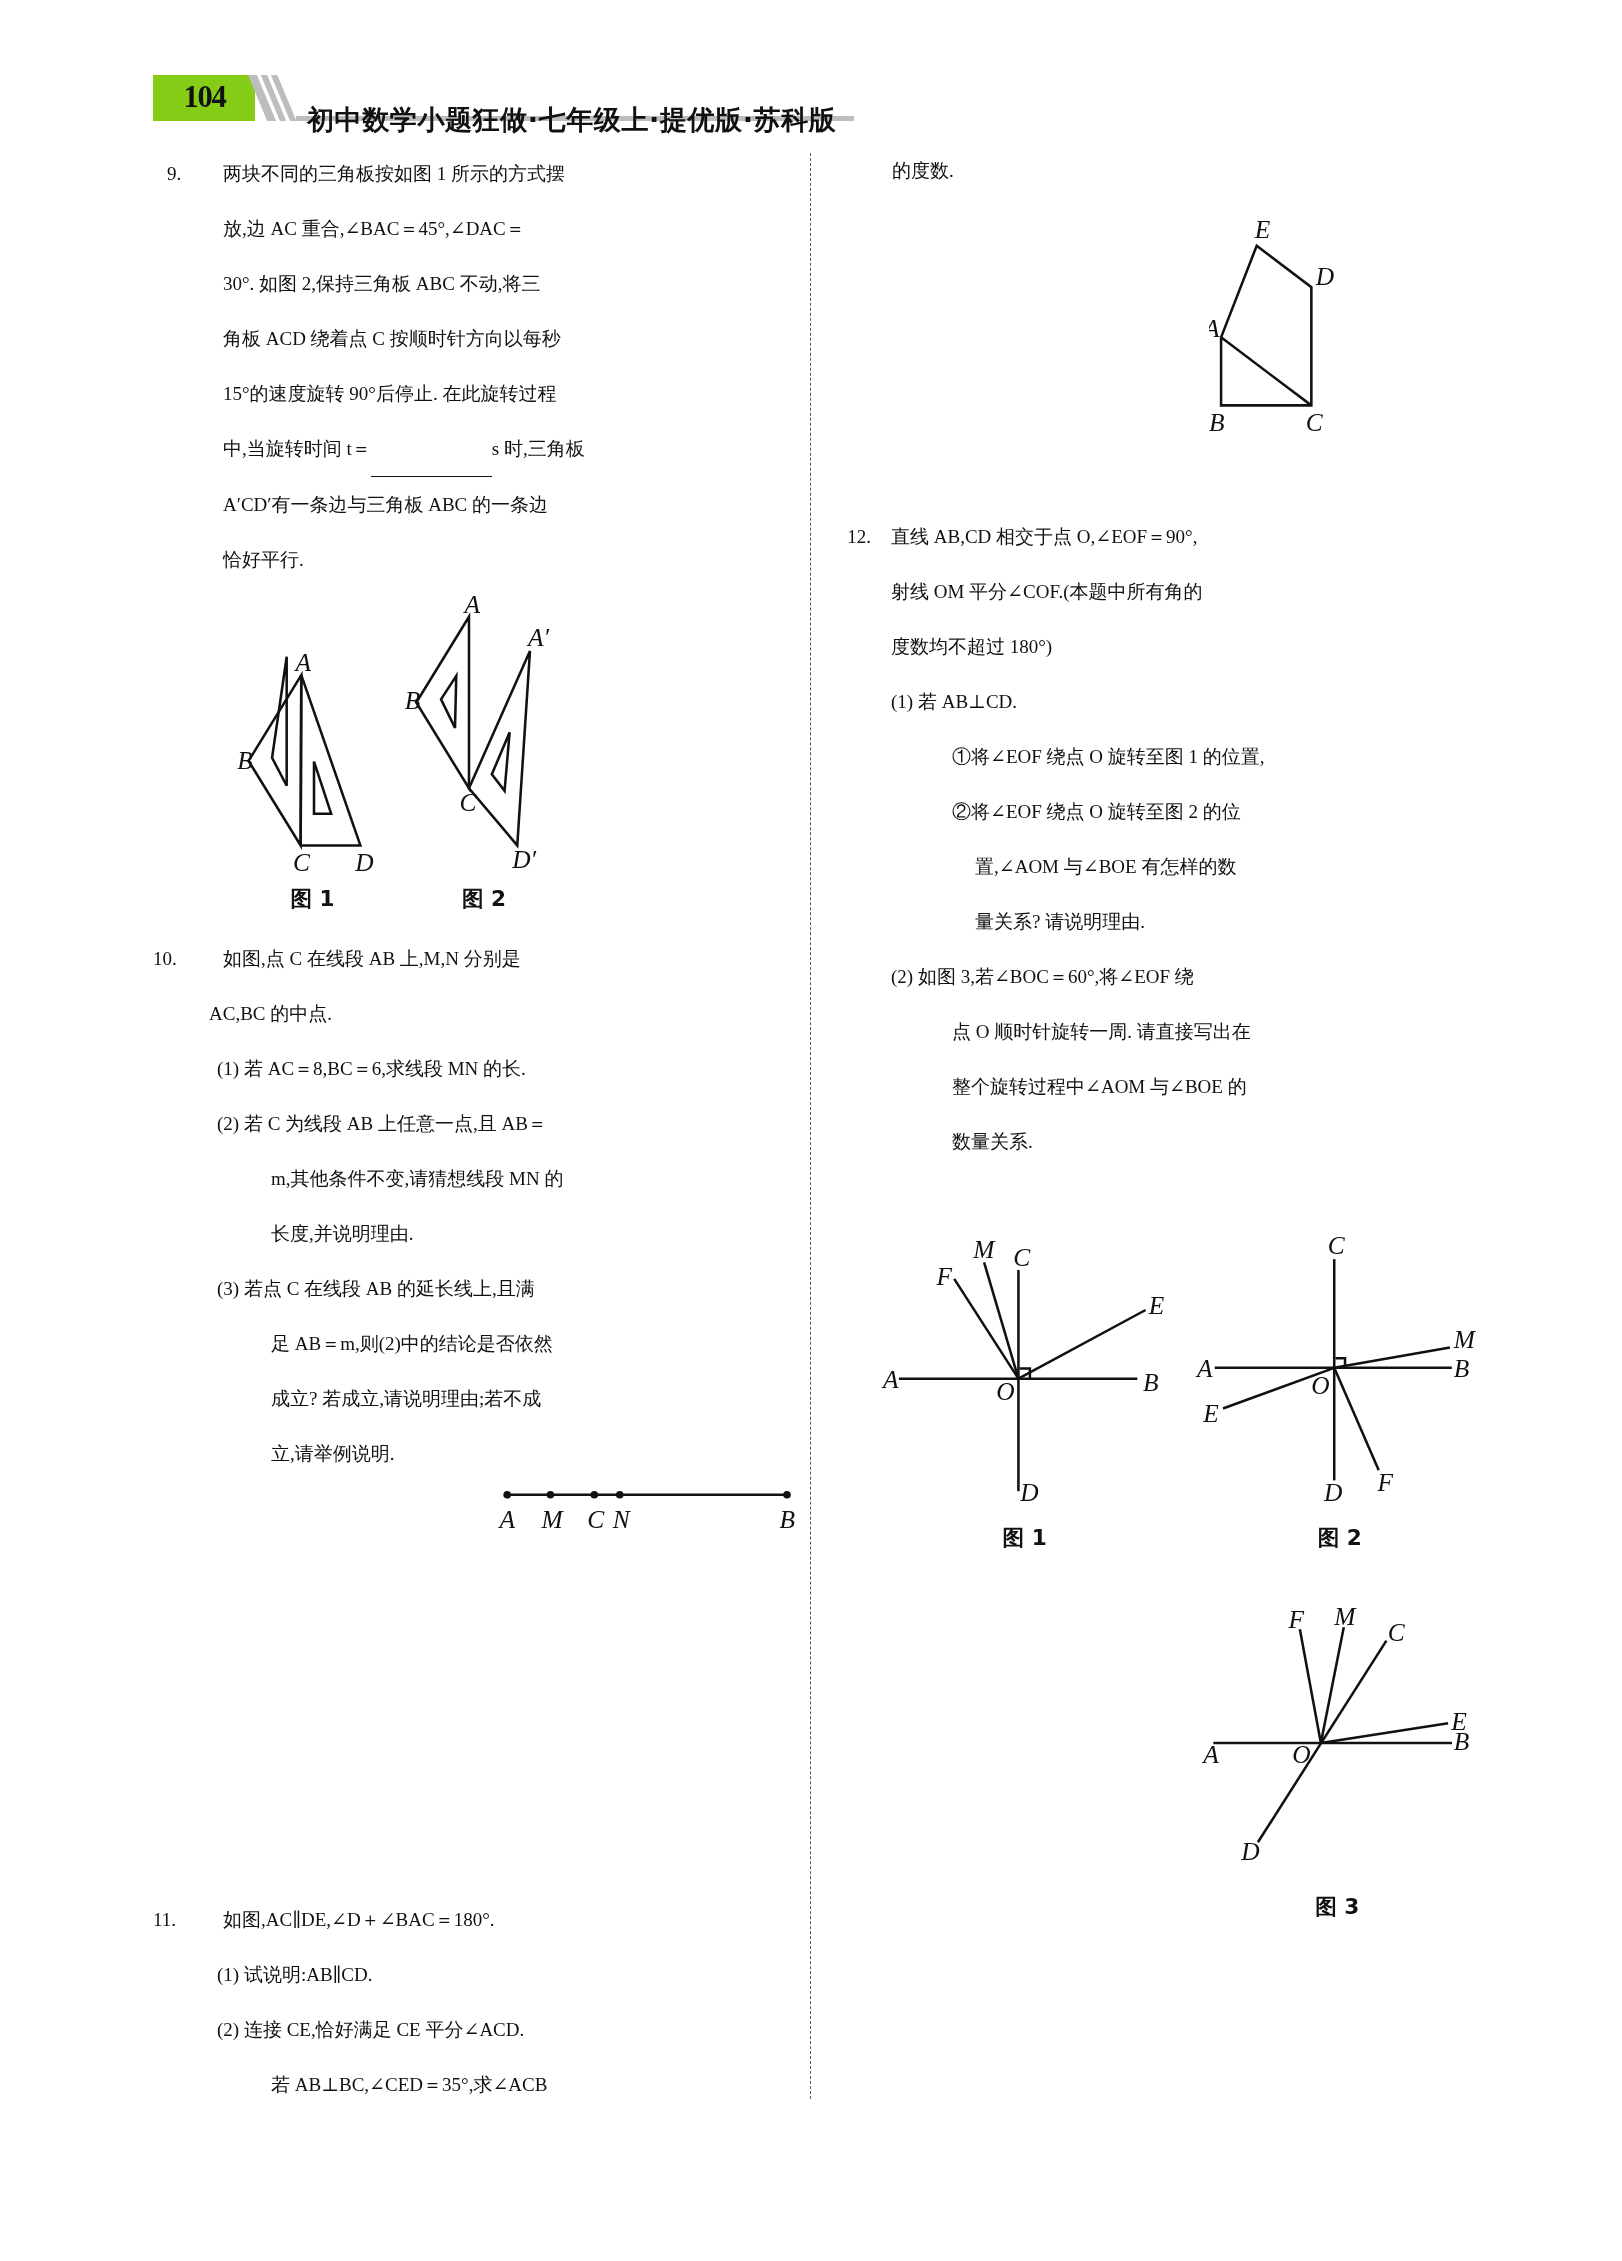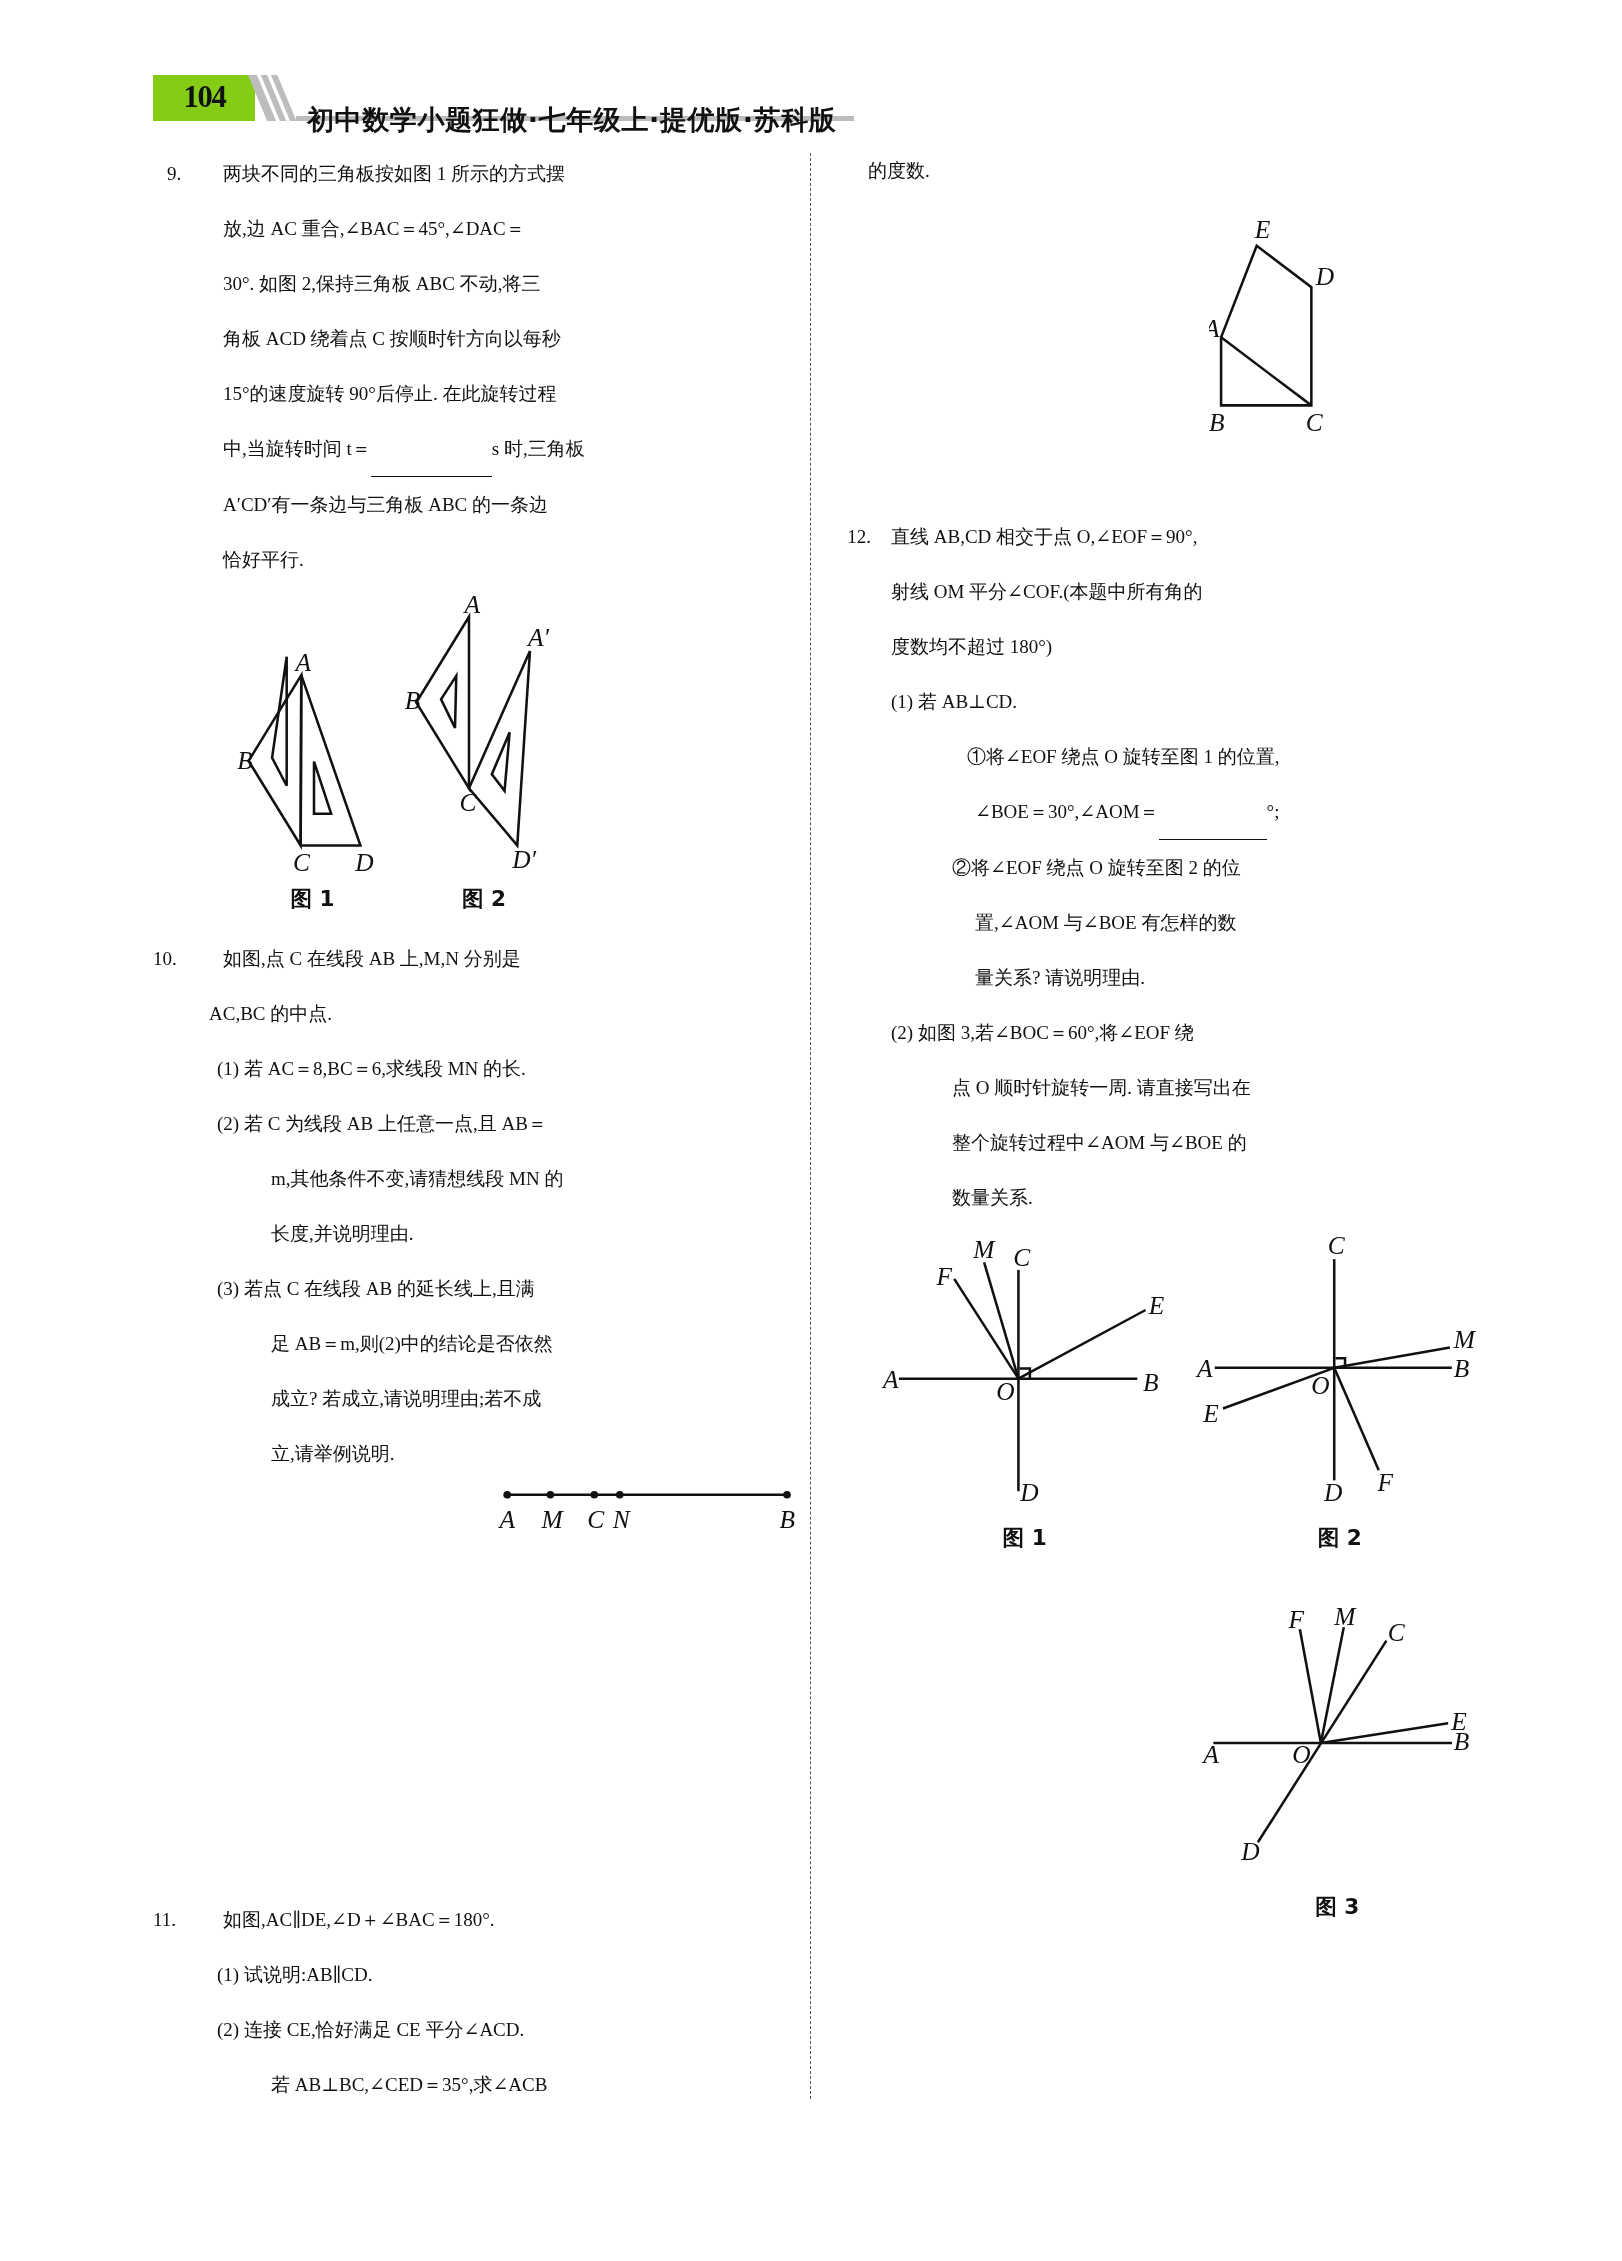--- a/index.html
+++ b/index.html
@@ -107,41 +107,40 @@
   <text x="466" y="72">B</text>
 </svg>
 
 <div class="q" style="left:153px; top:1892px;">
   <div class="line"><span class="num" style="width:70px;">11.</span><span>如图,AC∥DE,∠D＋∠BAC＝180°.</span></div>
   <div class="line" style="padding-left:64px;"><span>(1)</span> <span>试说明:AB∥CD.</span></div>
   <div class="line" style="padding-left:64px;"><span>(2)</span> <span>连接 CE,恰好满足 CE 平分∠ACD.</span></div>
   <div class="line" style="padding-left:118px;">若 AB⊥BC,∠CED＝35°,求∠ACB</div>
 </div>
 
-<div class="q" style="left:868px; top:143px;">
+<div class="q" style="left:892px; top:143px;">
   <div class="line">的度数.</div>
 </div>
 
 <svg class="fig" style="left:1209px; top:210px;" width="267" height="242" viewBox="0 0 420 380">
   <polyline points="19,200 75,56 161,121 161,307 19,307 19,200"></polyline>
   <line x1="19" y1="200" x2="161" y2="307"></line>
   <text x="72" y="44">E</text>
   <text x="168" y="118">D</text>
   <text x="-8" y="200">A</text>
   <text x="0" y="348">B</text>
   <text x="152" y="348">C</text>
 </svg>
 
 <div class="q" style="left:827px; top:509px;">
   <div class="line"><span class="num" style="width:64px;text-align:center;">12.</span><span>直线 AB,CD 相交于点 O,∠EOF＝90°,</span></div>
   <div class="line" style="padding-left:64px;">射线 OM 平分∠COF.(本题中所有角的</div>
   <div class="line" style="padding-left:64px;">度数均不超过 180°)</div>
   <div class="line" style="padding-left:64px;"><span>(1)</span> <span>若 AB⊥CD.</span></div>
   <div class="line" style="padding-left:125px;text-align:right;">①将∠EOF 绕点 O 旋转至图 1 的位置,</div>
-  <div class="line" style="padding-left:148px;"><span>∠BOE＝30°,∠AOM＝</span><span class="blank" style="width:108px;">&nbsp;</span><span>°;</span></div>
   <div class="line" style="padding-left:125px;">②将∠EOF 绕点 O 旋转至图 2 的位</div>
   <div class="line" style="padding-left:148px;">置,∠AOM 与∠BOE 有怎样的数</div>
   <div class="line" style="padding-left:148px;">量关系? 请说明理由.</div>
   <div class="line" style="padding-left:64px;"><span>(2)</span> <span>如图 3,若∠BOC＝60°,将∠EOF 绕</span></div>
   <div class="line" style="padding-left:125px;">点 O 顺时针旋转一周. 请直接写出在</div>
   <div class="line" style="padding-left:125px;">整个旋转过程中∠AOM 与∠BOE 的</div>
   <div class="line" style="padding-left:125px;">数量关系.</div>
 </div>
 
 <svg class="fig" style="left:865px; top:1221px;" width="331" height="356" viewBox="0 0 520 560">

